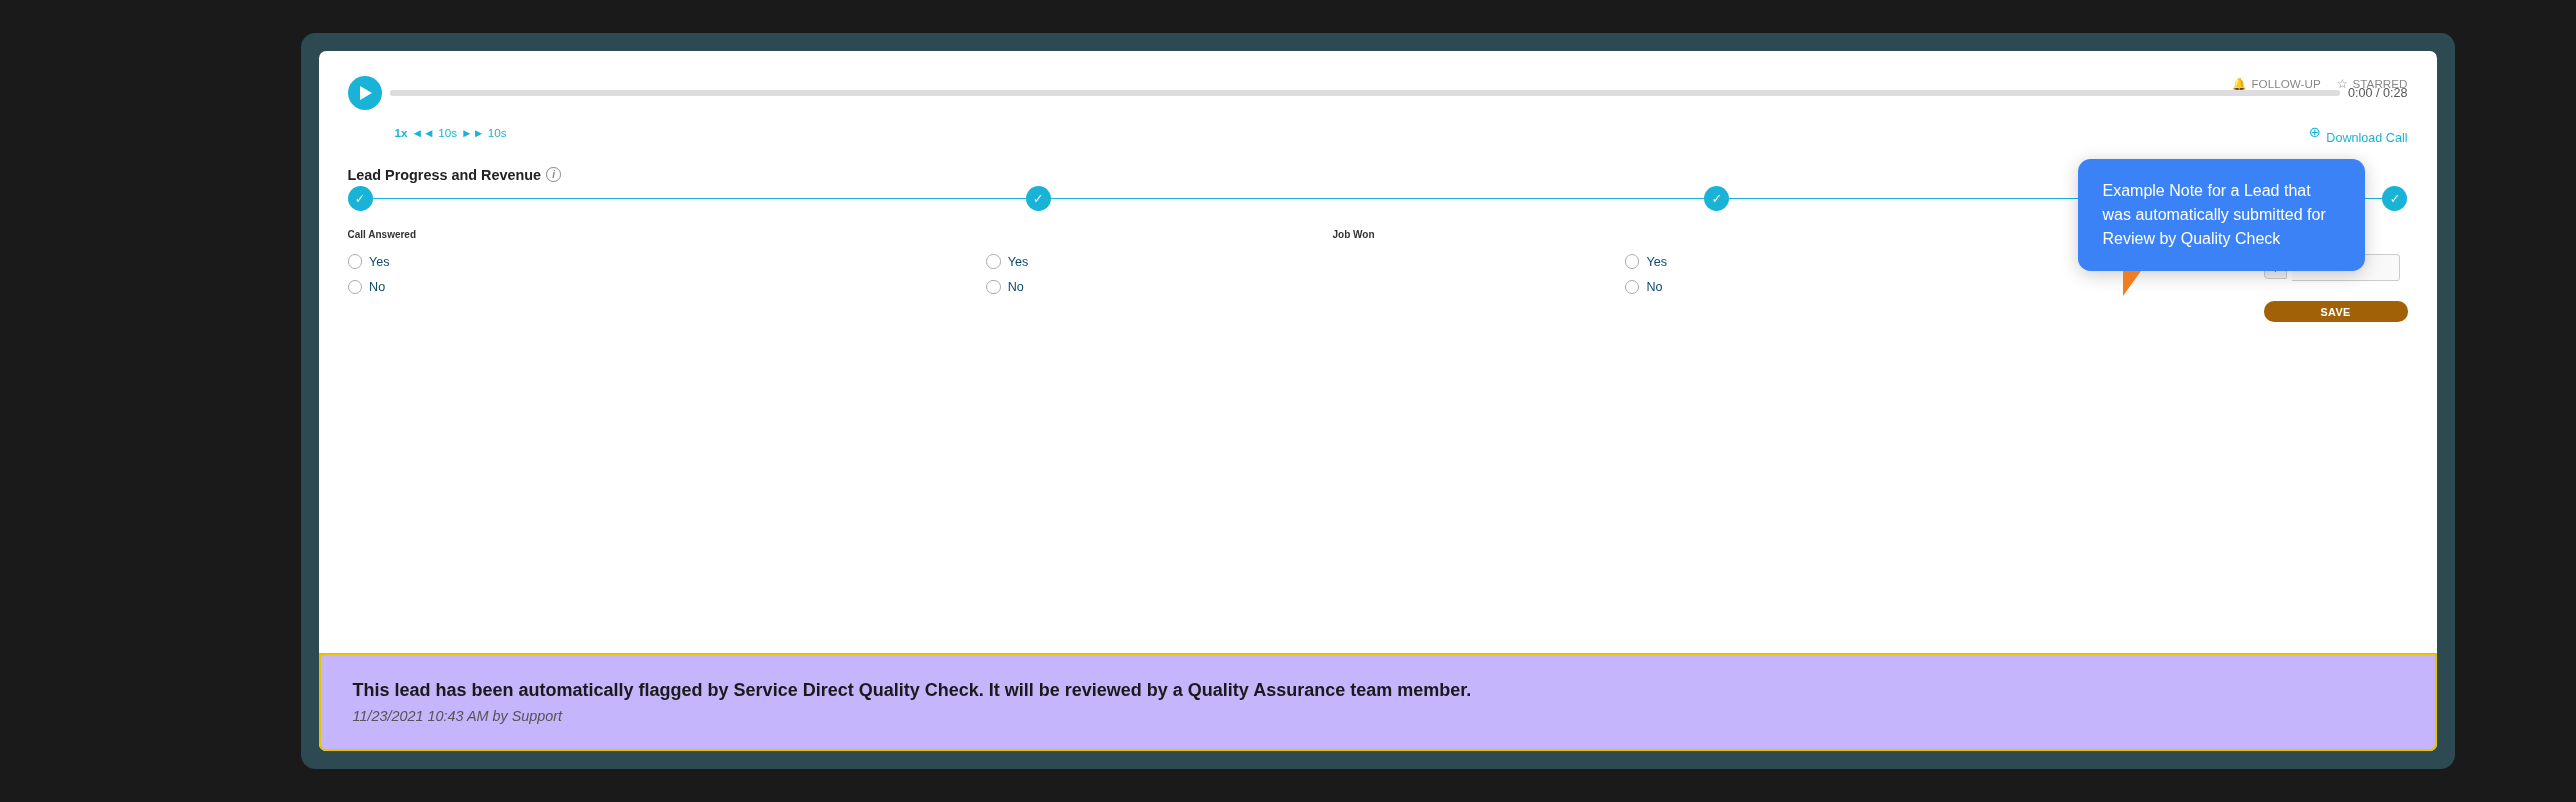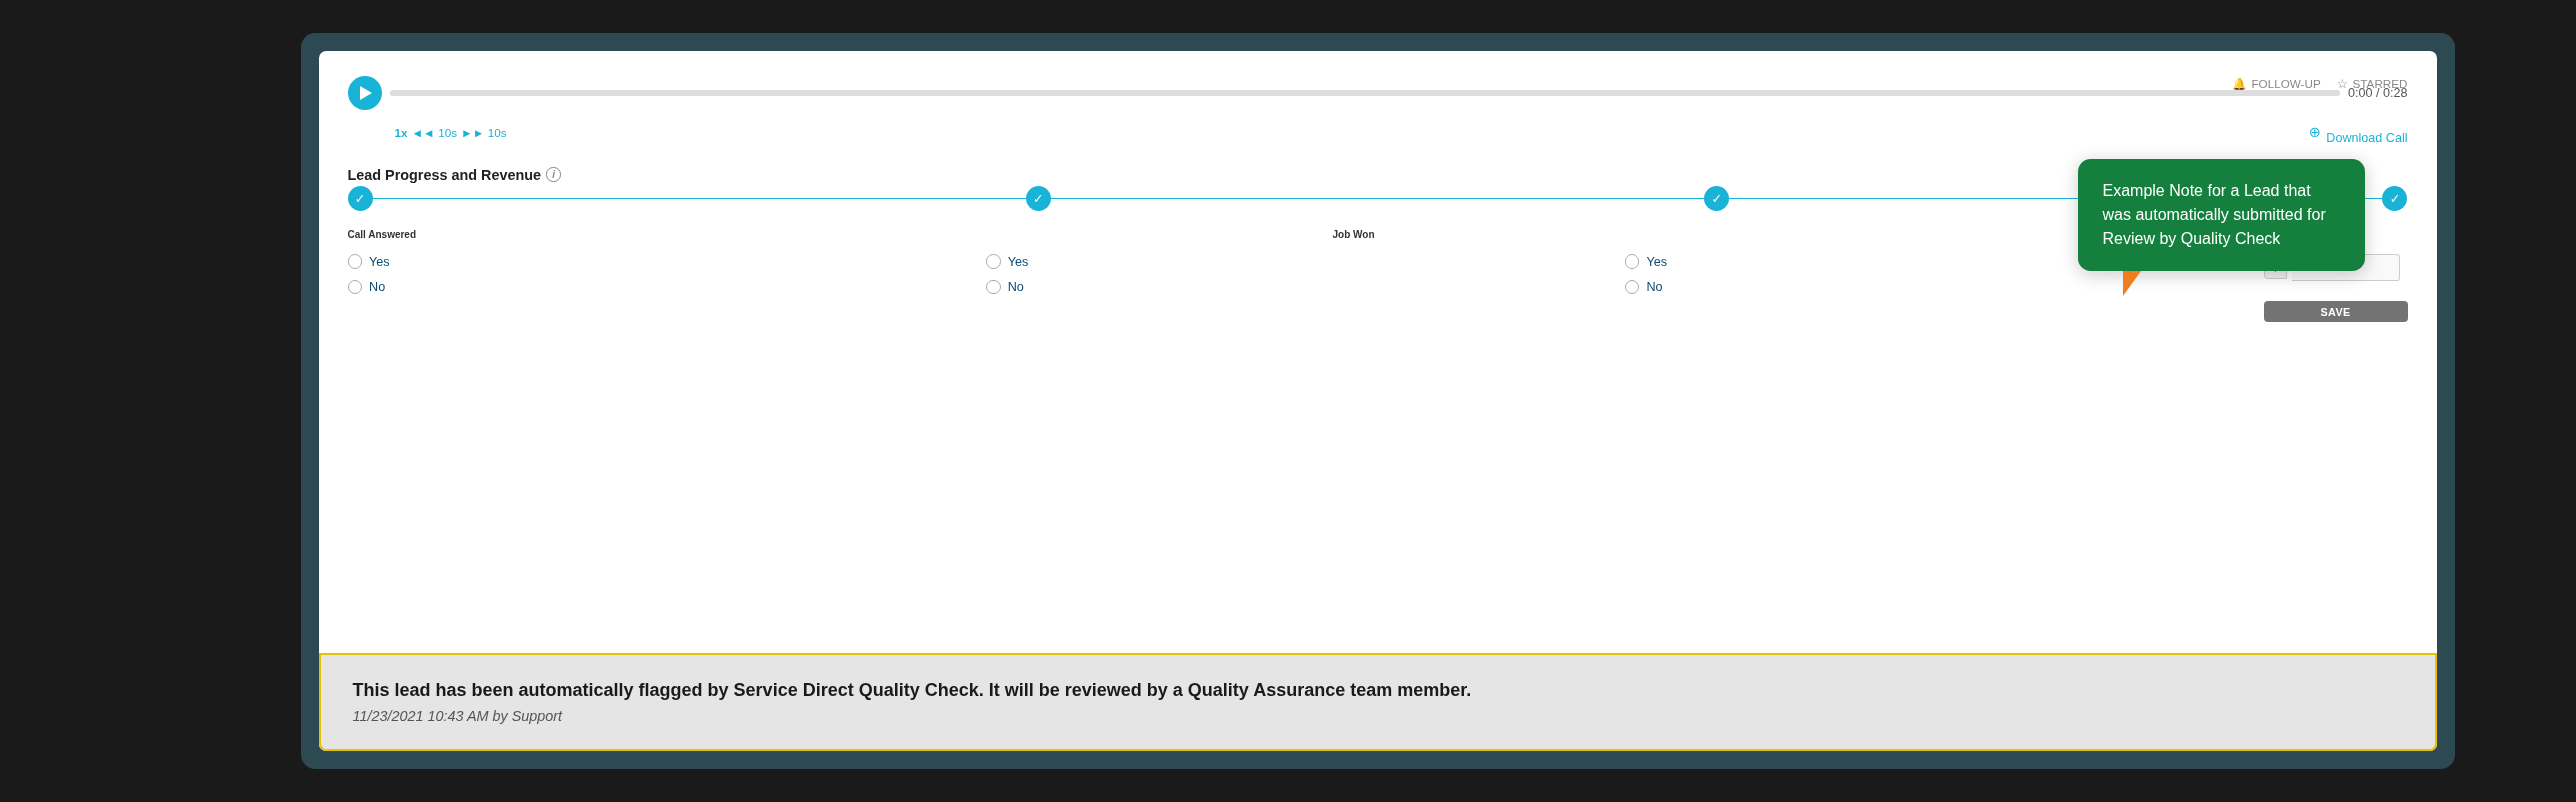--- a/index.html
+++ b/index.html
@@ -284,24 +284,24 @@
       height: 27px;
       border: 0.9px solid #ccc;
       border-left: none;
       border-radius: 0 3.6px 3.6px 0;
       padding: 3.6px 7.2px;
       font-size: 12.6px;
       background: #f9f9f9;
     }
 
     .save-btn {
-      background: #737373;
+      background: #a16207;
       color: white;
       border: none;
-      border-radius: 4px;
+      border-radius: 10px;
       padding: 4.5px 12.6px;
       font-size: 10.8px;
       font-weight: 600;
       cursor: pointer;
       letter-spacing: 0.4px;
       display: block;
     }
 
     
     .top-actions {
@@ -320,21 +320,21 @@
       font-size: 11.7px;
       color: #888;
       cursor: pointer;
     }
 
     
     .tooltip-bubble {
       position: absolute;
       top: 108px;
       right: 72px;
-      background: #15803d;
+      background: #3b82f6;
       color: white;
       border-radius: 12.6px;
       padding: 20px 25px;
       max-width: 287px;
       font-size: 16px;
       font-weight: 500;
       line-height: 1.5;
       box-shadow: 0 3.6px 18px rgba(0,0,0,0.2);
     }
 
@@ -349,21 +349,21 @@
       border-width: 25px 18px 0 0;
       border-color: #f07d20 transparent transparent transparent;
     }
 
     
     .notification-banner {
       position: absolute;
       bottom: 0;
       left: 0;
       right: 0;
-      background: #e5e5e5;
+      background: #c4b5fd;
       border: 2.7px solid #e6c200;
       border-radius: 0 0 7.2px 7.2px;
       padding: 25px 32px;
       margin-top: 12px;
     }
 
     .notification-text {
       font-size: 18px;
       font-weight: 700;
       color: #1a1a1a;

